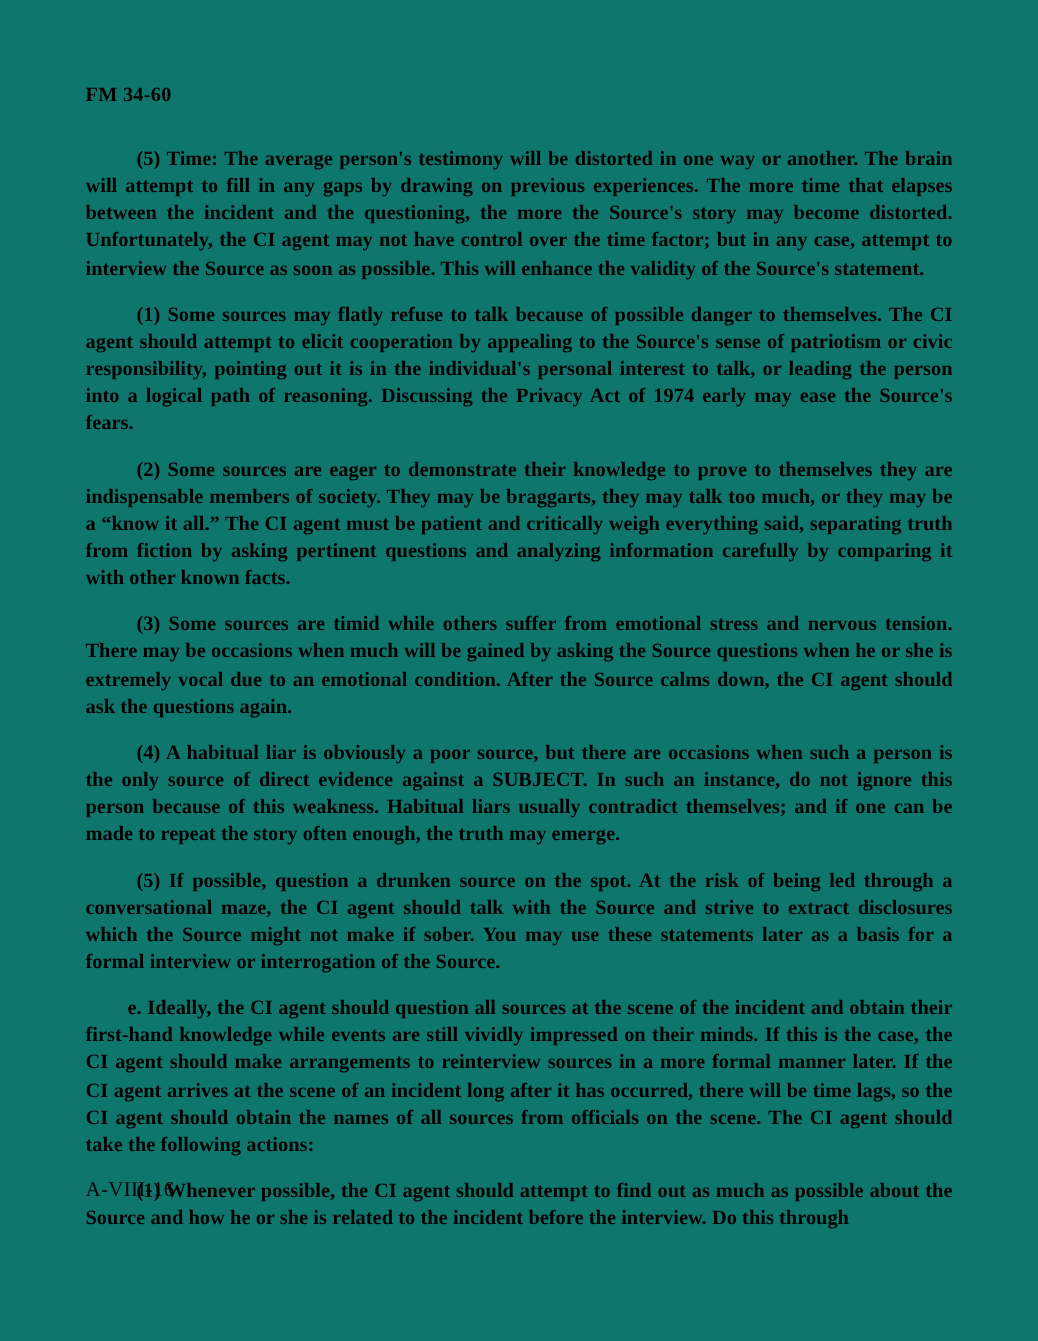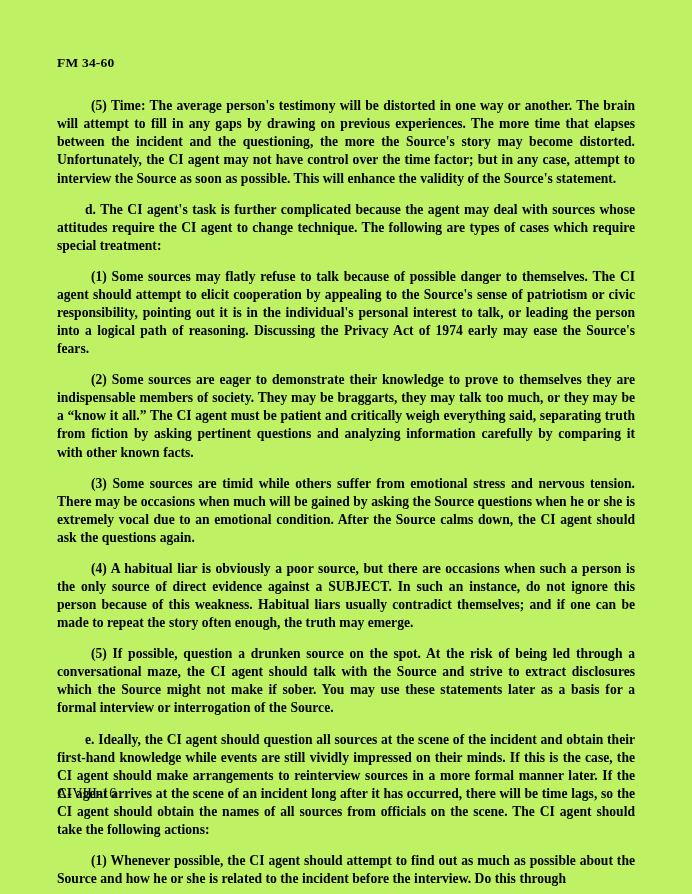--- a/index.html
+++ b/index.html
@@ -10,21 +10,21 @@
   body {
     width: 692px;
     height: 894px;
     font-family: "Liberation Serif", serif;
     color: #000000;
   }
   .page {
     position: relative;
     width: 692px;
     height: 894px;
-    background: #bef264;
+    background: #0f766e;
     box-sizing: border-box;
   }
   .content {
     position: absolute;
     left: 57px;
     top: 55px;
     width: 578px;
   }
   .header-line {
     font-family: "Liberation Serif", serif;
@@ -60,21 +60,20 @@
 </style>
 </head>
 <body>
 
 <div class="page">
 
   <div class="content">
     <div class="header-line">FM 34-60</div>
 
     <p class="para indent">(5) Time: The average person's testimony will be distorted in one way or another. The brain will attempt to fill in any gaps by drawing on previous experiences. The more time that elapses between the incident and the questioning, the more the Source's story may become distorted. Unfortunately, the CI agent may not have control over the time factor; but in any case, attempt to interview the Source as soon as possible. This will enhance the validity of the Source's statement.</p>
-    <p class="para indent-small">d. The CI agent's task is further complicated because the agent may deal with sources whose attitudes require the CI agent to change technique. The following are types of cases which require special treatment:</p>
     <p class="para indent">(1) Some sources may flatly refuse to talk because of possible danger to themselves. The CI agent should attempt to elicit cooperation by appealing to the Source's sense of patriotism or civic responsibility, pointing out it is in the individual's personal interest to talk, or leading the person into a logical path of reasoning. Discussing the Privacy Act of 1974 early may ease the Source's fears.</p>
     <p class="para indent">(2) Some sources are eager to demonstrate their knowledge to prove to themselves they are indispensable members of society. They may be braggarts, they may talk too much, or they may be a “know it all.”  The CI agent must be patient and critically weigh everything said, separating truth from fiction by asking pertinent questions and analyzing information carefully by comparing it with other known facts.</p>
     <p class="para indent">(3) Some sources are timid while others suffer from emotional stress and nervous tension. There may be occasions when much will be gained by asking the Source questions when he or she is extremely vocal due to an emotional condition. After the Source calms down, the CI agent should ask the questions again.</p>
     <p class="para indent">(4) A habitual liar is obviously a poor source, but there are occasions when such a person is the only source of direct evidence against a SUBJECT. In such an instance, do not ignore this person because of this weakness. Habitual liars usually contradict themselves; and if one can be made to repeat the story often enough, the truth may emerge.</p>
     <p class="para indent">(5) If possible, question a drunken source on the spot. At the risk of being led through a conversational maze, the CI agent should talk with the Source and strive to extract disclosures which the Source might not make if sober. You may use these statements later as a basis for a formal interview or interrogation of the Source.</p>
     <p class="para indent-small">e. Ideally, the CI agent should question all sources at the scene of the incident and obtain their first-hand knowledge while events are still vividly impressed on their minds. If this is the case, the CI agent should make arrangements to reinterview sources in a more formal manner later. If the CI agent arrives at the scene of an incident long after it has occurred, there will be time lags, so the CI agent should obtain the names of all sources from officials on the scene. The CI agent should take the following actions:</p>
     <p class="para indent">(1) Whenever possible, the CI agent should attempt to find out as much as possible about the Source and how he or she is related to the incident before the interview. Do this through</p>
   </div>
 
   <div class="footer">A-VIII-16</div>

